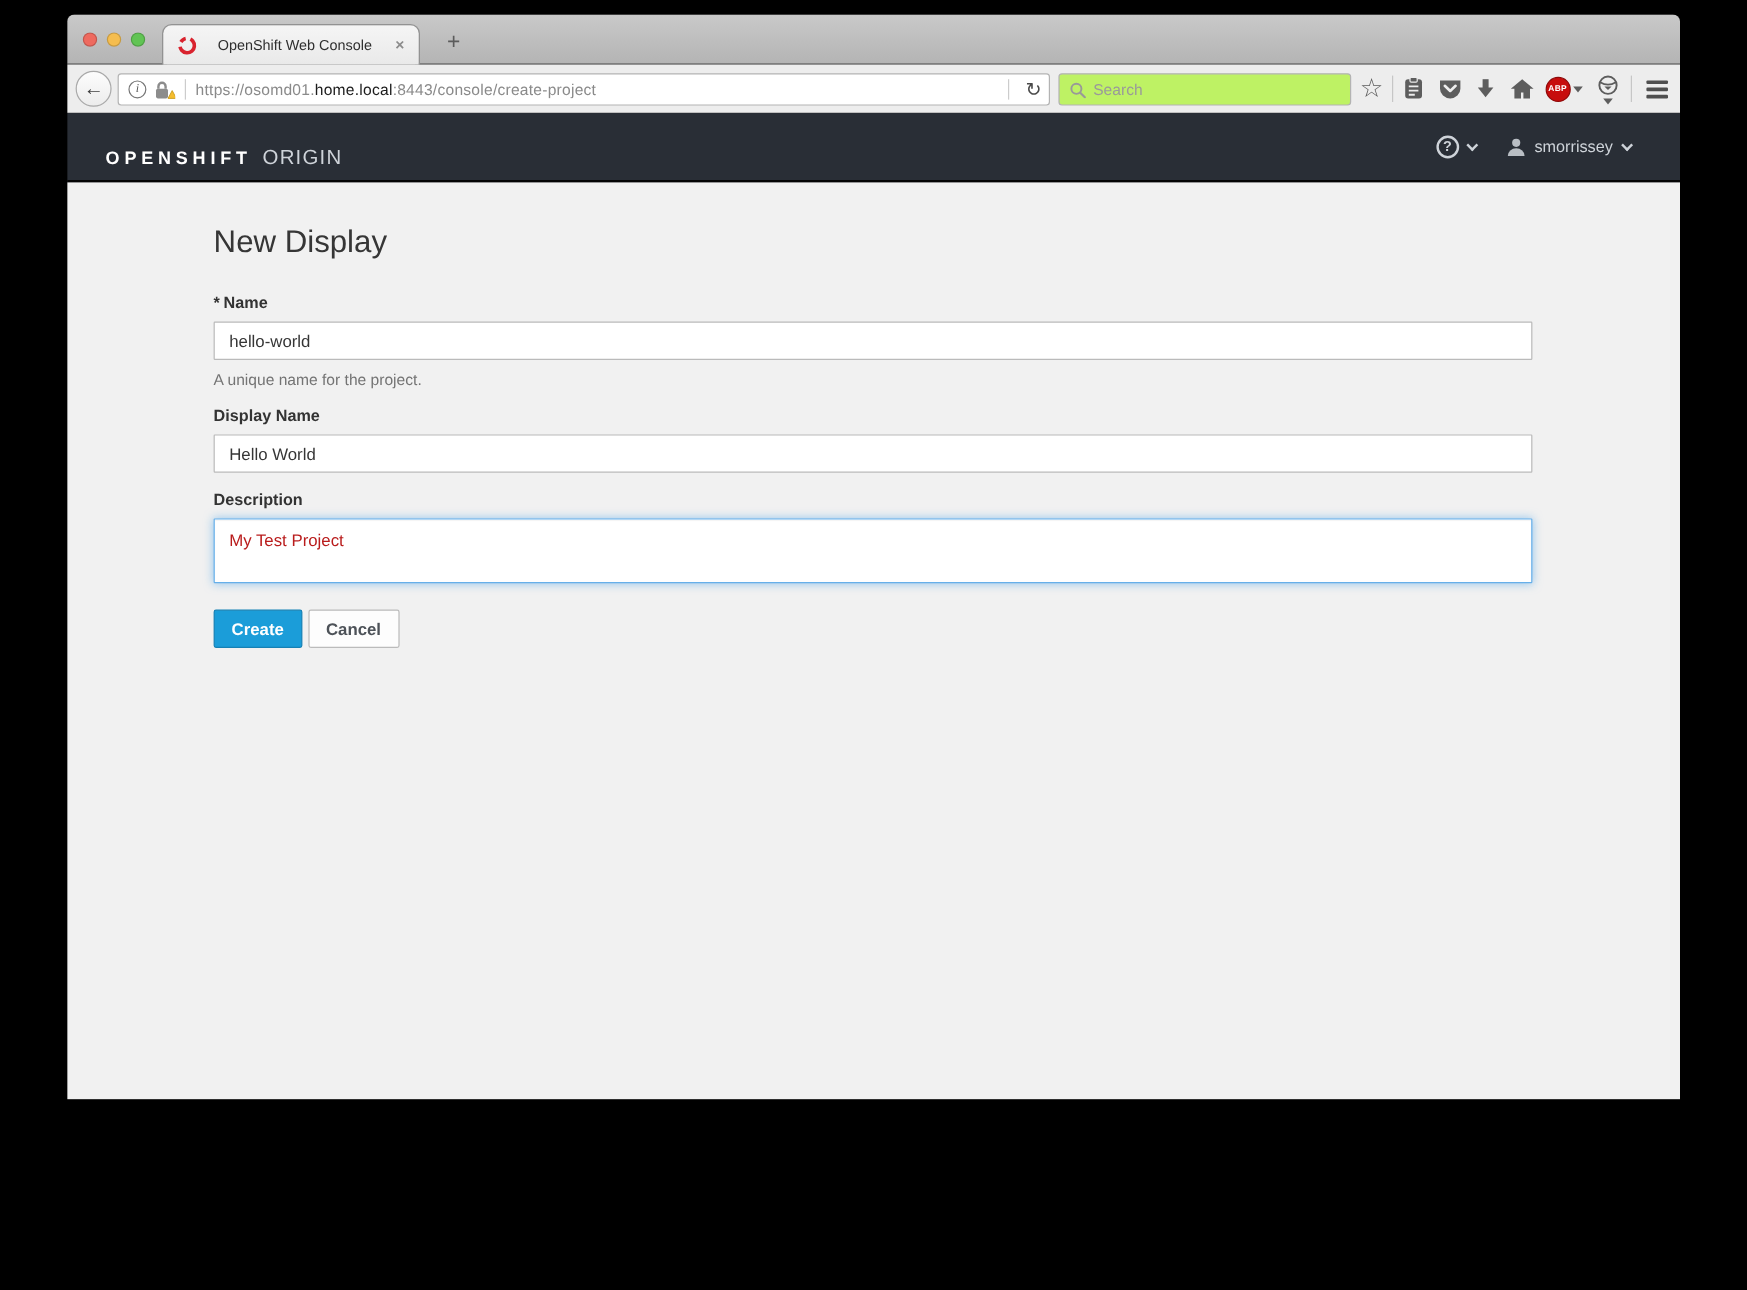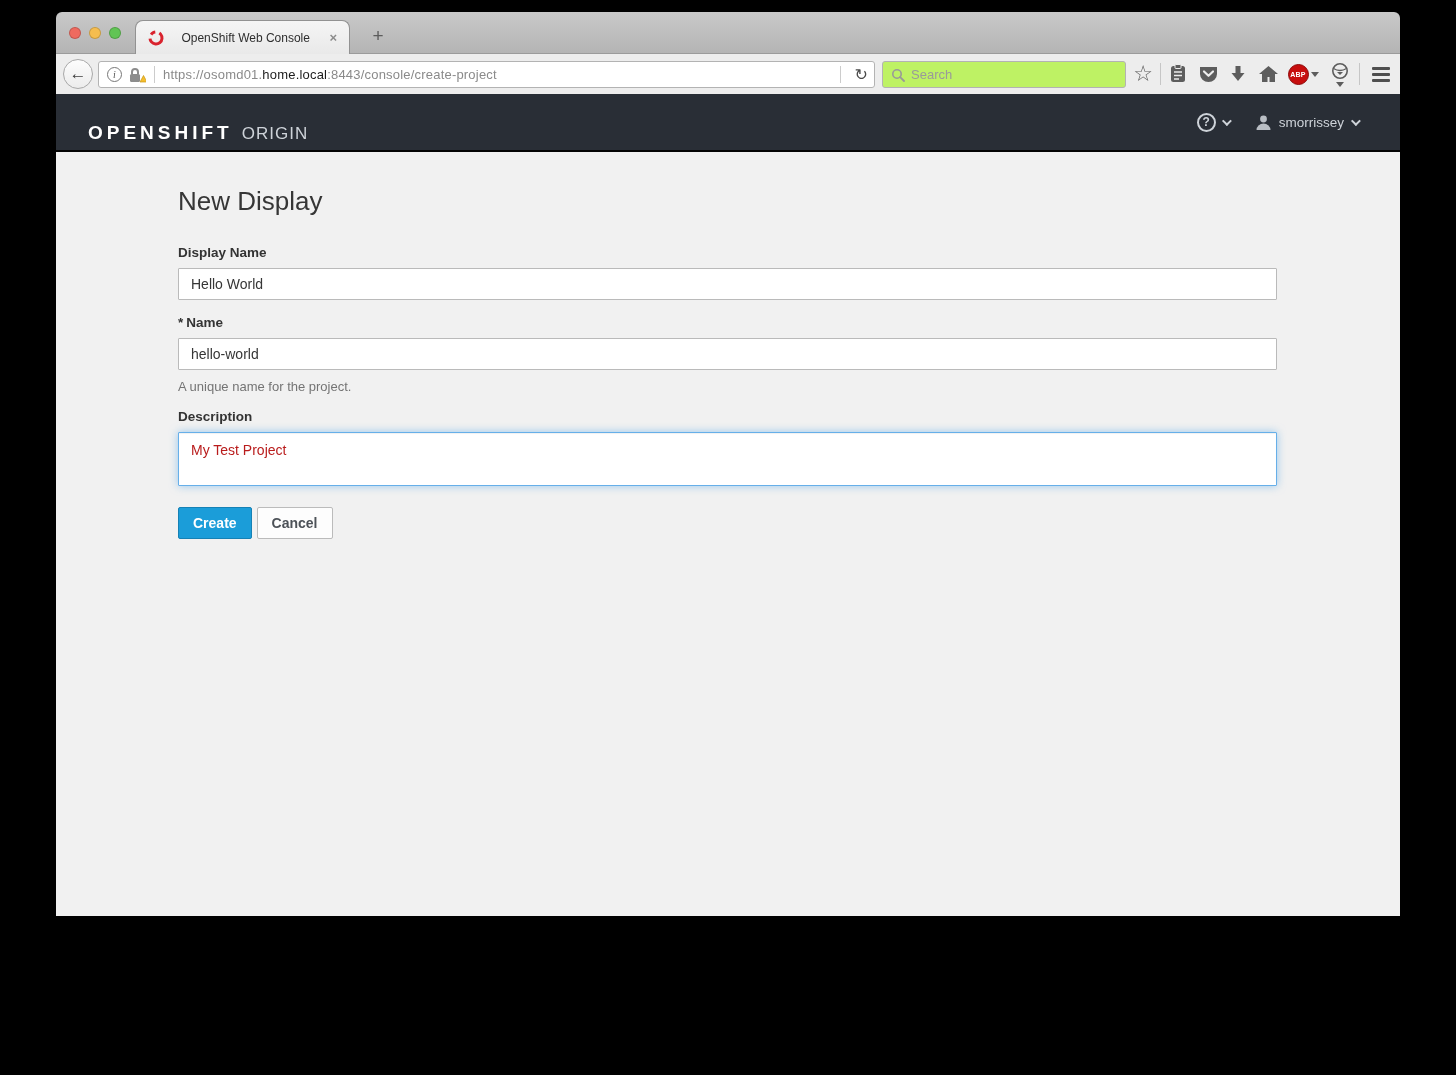--- a/index.html
+++ b/index.html
@@ -94,21 +94,21 @@
   .globe-wrap { position:relative; display:flex; flex-direction:column; align-items:center; }
   .hamburger { display:flex; flex-direction:column; gap:3px; }
   .hamburger .bar { width:18px; height:3px; background:#4f4f4f; border-radius:1px; }
 
   
   .app-header {
     height:58px; background:#292e36; border-bottom:2px solid #050505;
     display:flex; align-items:center; padding:0 42px 0 32px;
   }
   .brand { display:flex; align-items:baseline; gap:9px; }
-  .brand-primary { color:#fff; font-weight:bold; font-size:19px; letter-spacing:4px;margin-top:21px; }
+  .brand-primary { color:#fff; font-weight:bold; font-size:15px; letter-spacing:4px;margin-top:21px; }
   .brand-secondary { color:#ced3d9; font-weight:300; font-size:17px; letter-spacing:1px; }
   .header-right { margin-left:auto; display:flex; align-items:center; gap:26px; color:#ced3d9; }
   .help-group { display:flex; align-items:center; gap:6px; }
   .help-circle {
     width:19px; height:19px; border:2px solid #ced3d9; border-radius:50%;
     display:flex; align-items:center; justify-content:center; font-size:12px; font-weight:bold;
   }
   .chev {
     width:7px; height:7px; border-right:2px solid #ced3d9; border-bottom:2px solid #ced3d9;
     transform:rotate(45deg) translateY(-2px);
@@ -264,30 +264,30 @@
         <span class="chev"></span>
       </div>
     </div>
   </div>
 
   <div class="page">
     <div class="form-wrap">
       <h1 class="page-title">New Display</h1>
 
       <div class="form-group">
-        <label class="form-label">Display Name</label>
-        <input class="text-input" type="text" value="Hello World" style="">
-      </div>
-
-      <div class="form-group">
         <label class="form-label"><span class="req">*</span><span>Name</span></label>
         <input class="text-input" type="text" value="hello-world" style="">
         <div class="help-block">A unique name for the project.</div>
       </div>
 
+      <div class="form-group">
+        <label class="form-label">Display Name</label>
+        <input class="text-input" type="text" value="Hello World" style="">
+      </div>
+
       <div class="form-group" style="margin-bottom:0">
         <label class="form-label">Description</label>
         <textarea class="desc-area" style="">My Test Project</textarea>
       </div>
 
       <div class="btn-row">
         <button class="btn btn-primary">Create</button>
         <button class="btn btn-default">Cancel</button>
       </div>
     </div>

